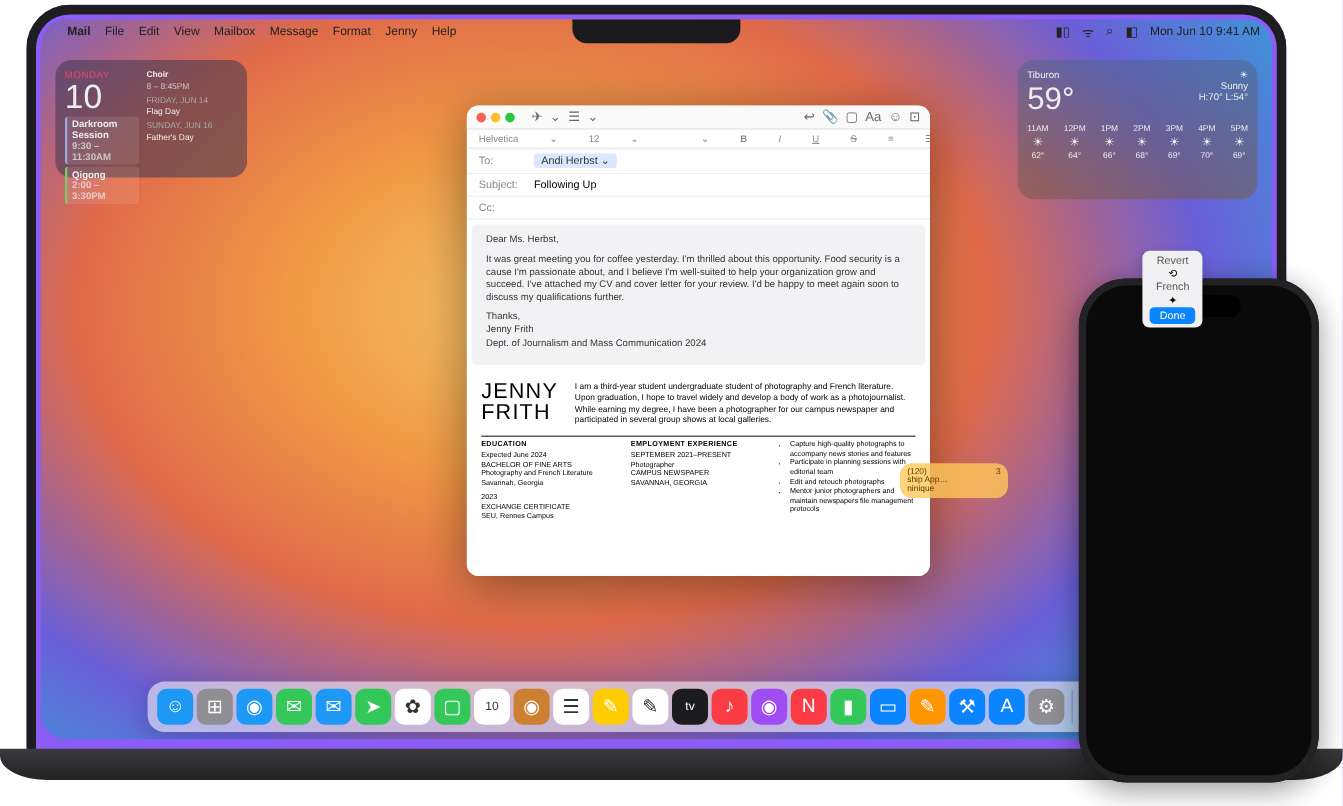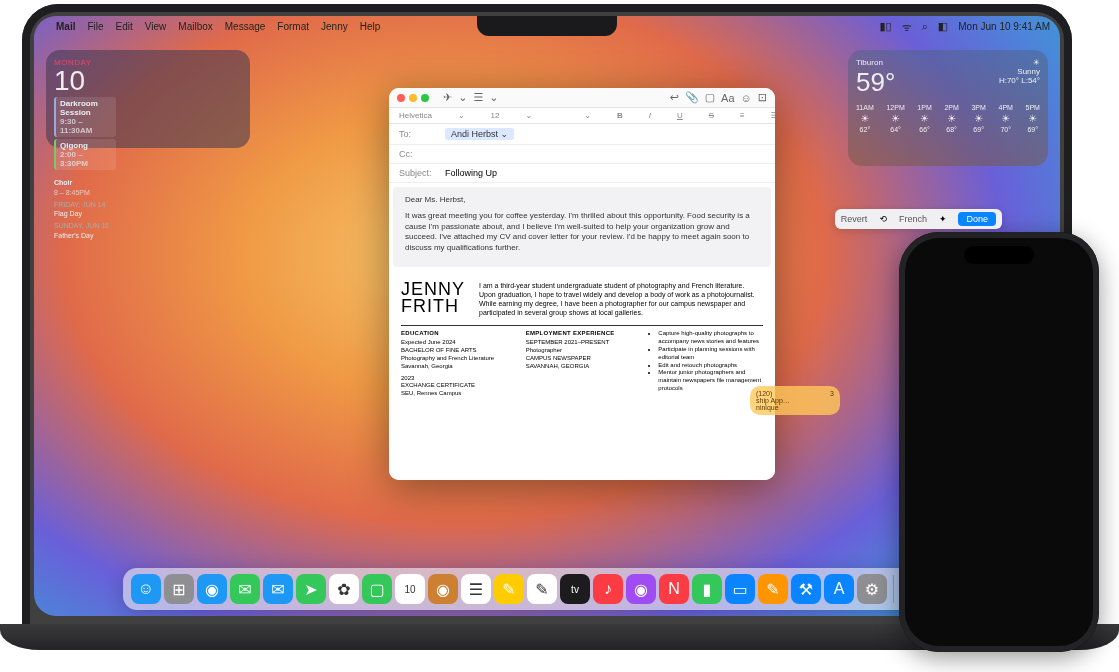--- a/index.html
+++ b/index.html
@@ -1,21 +1,21 @@
 <!DOCTYPE html>
 <html><head>
 <meta charset="utf-8">
 <style>
 * { margin: 0; padding: 0; box-sizing: border-box; font-family: -apple-system, "Helvetica Neue", Helvetica, Arial, sans-serif; }
 body { width: 1119px; height: 672px; background: #fff; position: relative; overflow: hidden; }
 
 
 .laptop {
   position: absolute; left: 22px; top: 4px; width: 1050px; height: 640px;
-  background: #404040; border-radius: 36px 36px 12px 12px;
+  background: #8b5cf6; border-radius: 36px 36px 12px 12px;
   box-shadow: inset 0 0 0 8px #1e1e20;
 }
 .laptop-base {
   position: absolute; left: 0; bottom: 22px; width: 1119px; height: 26px;
   background: linear-gradient(#3a3a3c, #232325);
   border-radius: 0 0 40px 40px / 0 0 20px 20px;
 }
 .screen {
   position: absolute; left: 12px; top: 12px; right: 12px; bottom: 28px;
   background: radial-gradient(1000px 700px at 40% 40%, #f6c56a 0%, #f09a45 20%, #e06a4a 38%, #6a5fd8 56%, #3b9ad9 72%, #2b69c7 88%);
@@ -36,21 +36,21 @@
 .menubar .apple { font-size: 12px; }
 .menubar .right { margin-left: auto; display: flex; gap: 10px; align-items: center; }
 .menubar .right .ic { font-size: 11px; }
 
 
 .widget {
   position: absolute; border-radius: 14px;
   background: rgba(60,55,80,.55); backdrop-filter: blur(6px);
   color: #eee; padding: 8px; font-size: 8px;
 }
-.cal-widget { left: 12px; top: 34px; width: 204px; height: 98px; display: flex; gap: 6px; flex-direction: column; }
+.cal-widget { left: 12px; top: 34px; width: 160px; height: 98px; display: flex; gap: 6px; }
 .cal-day { width: 62px; }
 .cal-day .dow { font-size: 8px; color: #e46; letter-spacing: .5px; }
 .cal-day .num { font-size: 28px; font-weight: 300; line-height: 1; }
 .cal-evt { border-left: 2px solid #9ad; padding: 2px 4px; margin: 2px 0; border-radius: 3px; background: rgba(255,255,255,.1); font-weight: bold; }
 .cal-evt.qi { border-color: #7c6; }
 .cal-list { flex: 1; font-size: 7px; line-height: 1.4; }
 .cal-list .hdr { color: #aaa; margin-top: 2px; }
 
 
 .weather-widget { right: 12px; top: 34px; width: 200px; height: 116px;
@@ -80,22 +80,23 @@
 .fmt-bar { height: 16px; display: flex; align-items: center; padding: 0 10px; gap: 26px;
   border-bottom: 1px solid #e4e4e4; color: #888; font-size: 8px; }
 .fmt-bar .sw { width: 8px; height: 8px; background: #000; display: inline-block; }
 .hdr-row { display: flex; padding: 4px 10px; border-bottom: 1px solid #eee; align-items: center; gap: 6px; }
 .hdr-row .lbl { color: #888; width: 40px; font-size: 9px; }
 .hdr-row .val { font-size: 9px; }
 .recipient-pill { background: #dce8ff; border-radius: 3px; padding: 1px 6px; color: #333; }
 .rewrite {
   position: absolute; right: 58px; top: 193px; z-index: 5;
   background: #f0f0f2; border-radius: 6px; padding: 3px 6px;
-  display: flex; align-items: center; gap: 12px; font-size: 9px;
+  display: flex; align-items: center; gap: 1px; font-size: 9px;
   box-shadow: 0 2px 8px rgba(0,0,0,.15);
+  flex-direction: column;
 }
 .rewrite .btn { color: #555; cursor: pointer; }
 .rewrite .done { background: #0a84ff; color: #fff; padding: 2px 8px; border-radius: 4px; cursor: pointer; }
 .msg-body { padding: 8px 12px; font-size: 8px; line-height: 1.35; color: #333; flex: 0 0 auto;
   background: #f2f2f4; margin: 4px; border-radius: 4px; }
 .msg-body p { margin-bottom: 5px; }
 .attach { flex: 1; padding: 10px 12px; background: #fff; display: flex; flex-direction: column; font-size: 7px; }
 .attach-top { display: flex; gap: 14px; margin-bottom: 8px; }
 .attach-name { font-size: 18px; letter-spacing: 1px; line-height: .95; }
 .attach-bio { flex: 1; font-size: 7px; line-height: 1.3; }
@@ -271,31 +272,34 @@
         <span>☰</span>
         <span>⌄</span>
         <span>⇥</span>
         <span>⌄</span>
       </div>
       <div class="hdr-row">
         <span class="lbl">To:</span>
         <span class="recipient-pill"><span>Andi Herbst</span> <span>⌄</span></span>
       </div>
       <div class="hdr-row">
+        <span class="lbl">Subject:</span>
+        <span class="val">Following Up</span>
+      </div>
+      <div class="hdr-row">
         <span class="lbl">Cc:</span>
         <span class="val"></span>
-      </div>
-      <div class="hdr-row">
-        <span class="lbl">Subject:</span>
-        <span class="val">Following Up</span>
       </div>
 
       <div class="msg-body">
         <p>Dear Ms. Herbst,</p>
         <p>It was great meeting you for coffee yesterday. I'm thrilled about this opportunity. Food security is a cause I'm passionate about, and I believe I'm well-suited to help your organization grow and succeed. I've attached my CV and cover letter for your review. I'd be happy to meet again soon to discuss my qualifications further.</p>
+        <p><span>Thanks,</span><br>
+           <span>Jenny Frith</span><br>
+           <span>Dept. of Journalism and Mass Communication 2024</span></p>
       </div>
 
       <div class="attach">
         <div class="attach-top">
           <div>
             <div class="attach-name">JENNY</div>
             <div class="attach-name">FRITH</div>
           </div>
           <div class="attach-bio">I am a third-year student undergraduate student of photography and French literature. Upon graduation, I hope to travel widely and develop a body of work as a photojournalist. While earning my degree, I have been a photographer for our campus newspaper and participated in several group shows at local galleries.</div>
         </div>

